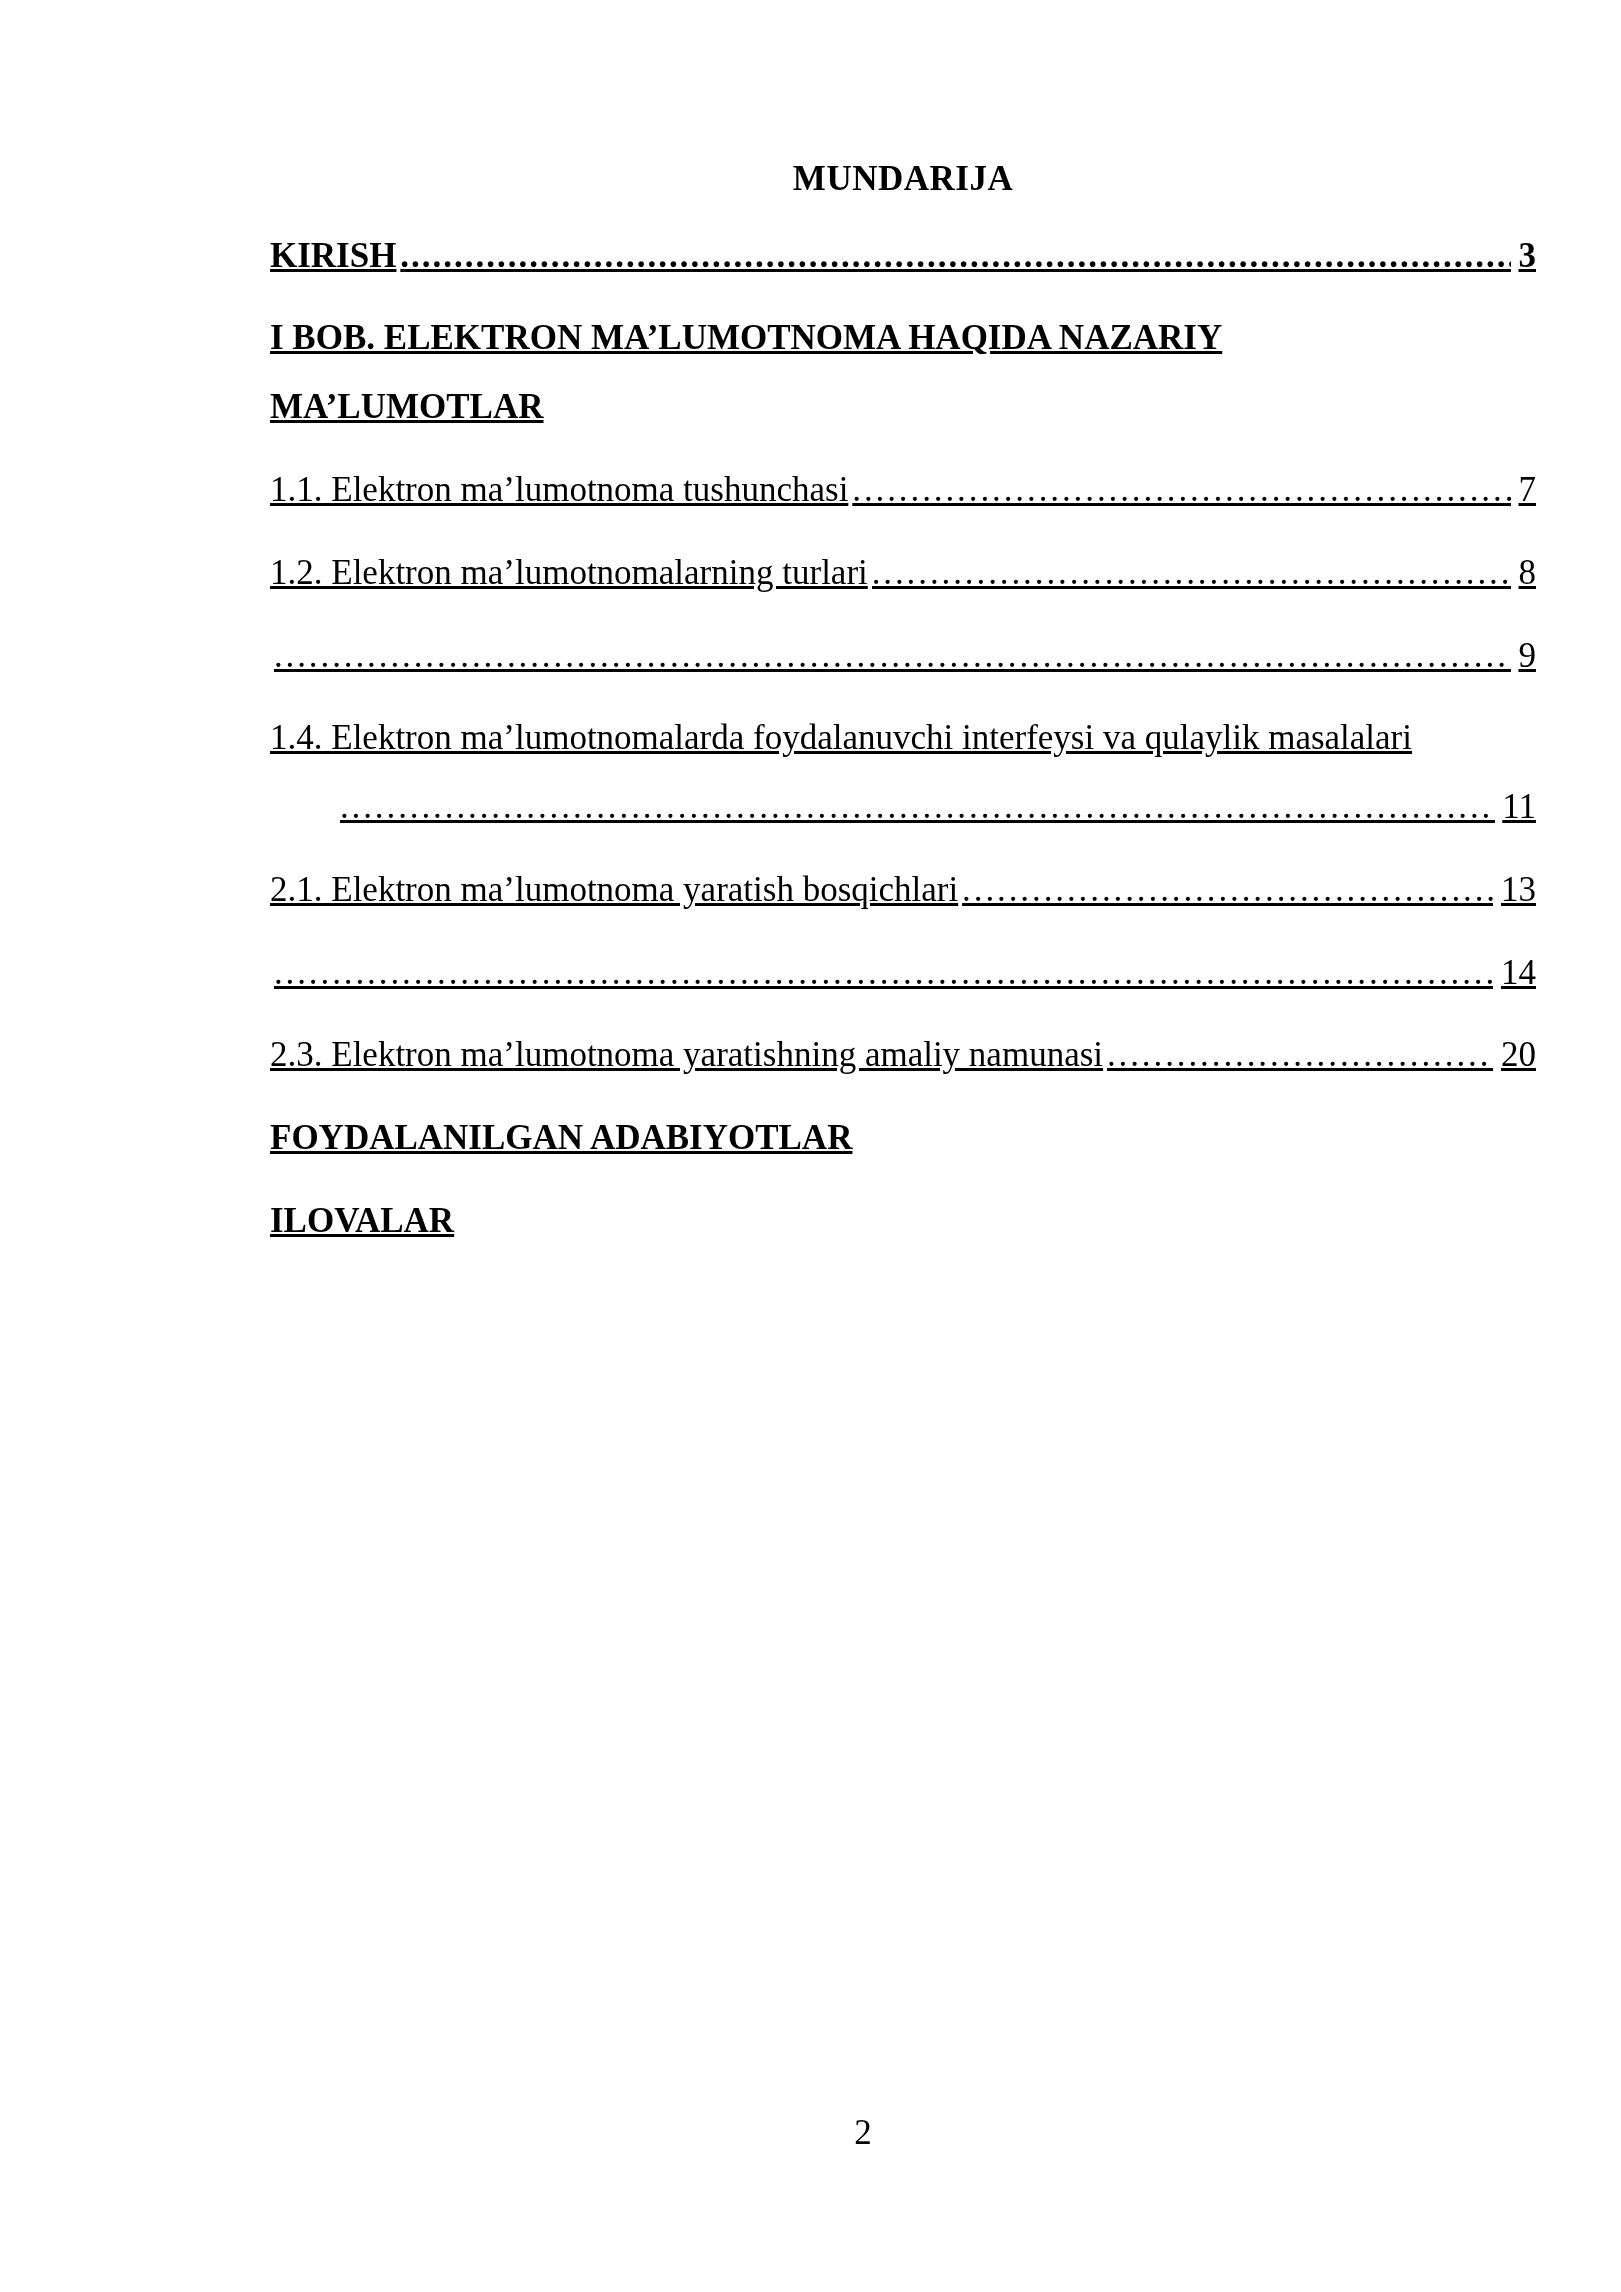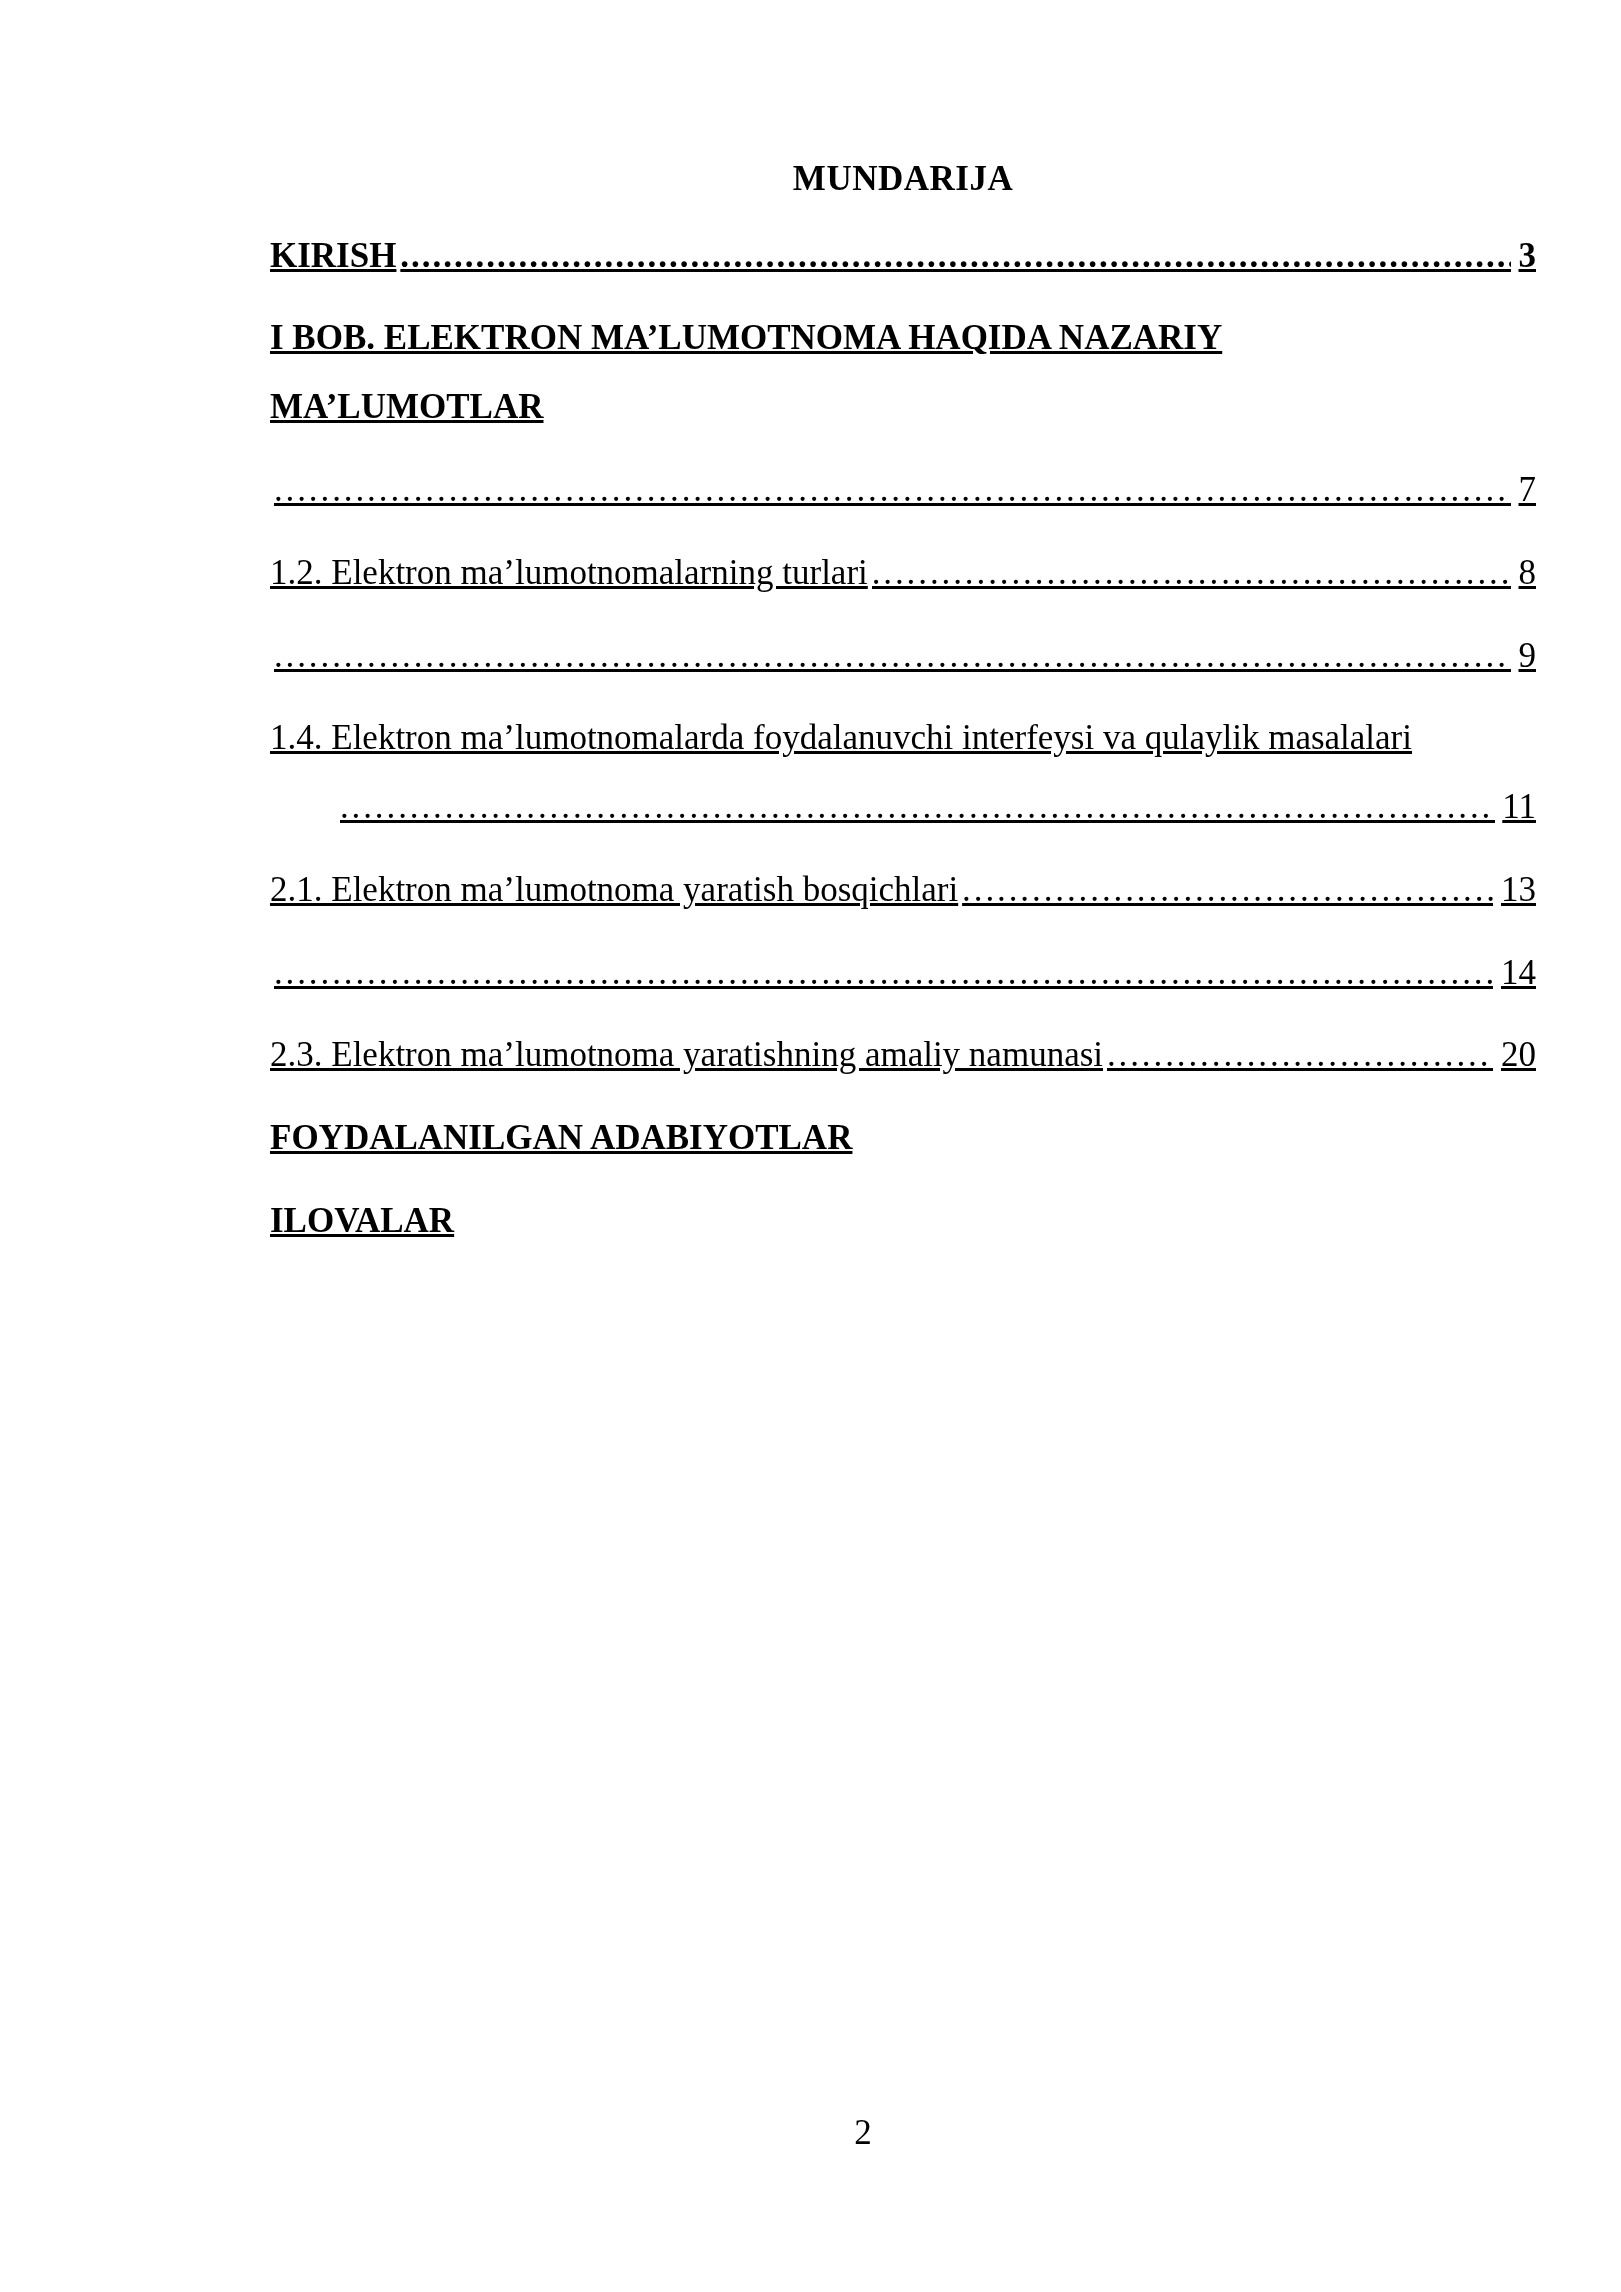--- a/index.html
+++ b/index.html
@@ -94,20 +94,21 @@
       <div class="toc-entry bold">
         <div class="toc-line">
           <span class="line-text">I BOB. ELEKTRON MA’LUMOTNOMA HAQIDA NAZARIY</span>
         </div>
         <div class="toc-line">
           <span class="line-text">MA’LUMOTLAR</span>
         </div>
       </div>
       <div class="toc-entry">
         <div class="toc-line">
+          <span class="line-text">1.1. Elektron ma’lumotnoma tushunchasi</span>
           <span class="dots normal-leader">............................................................................................................................................................................................................................................................................................................</span>
           <span class="toc-page-num">7</span>
         </div>
       </div>
       <div class="toc-entry">
         <div class="toc-line">
           <span class="line-text">1.2. Elektron ma’lumotnomalarning turlari</span>
           <span class="dots normal-leader">............................................................................................................................................................................................................................................................................................................</span>
           <span class="toc-page-num">8</span>
         </div>

